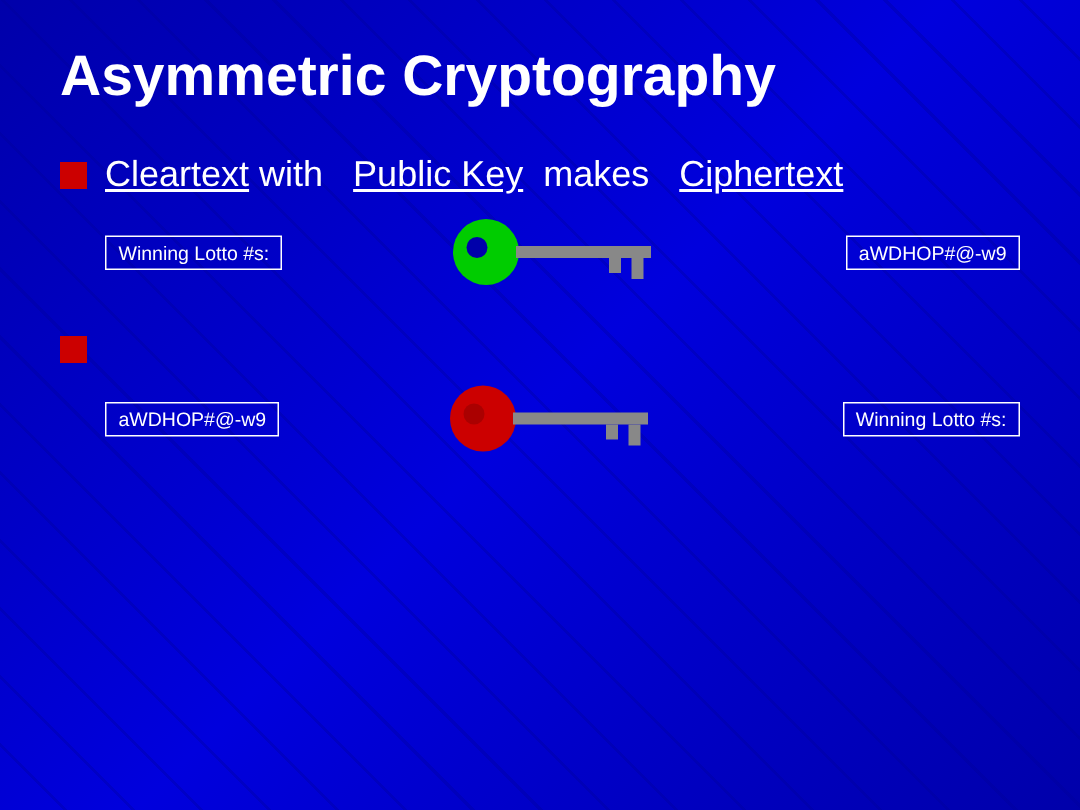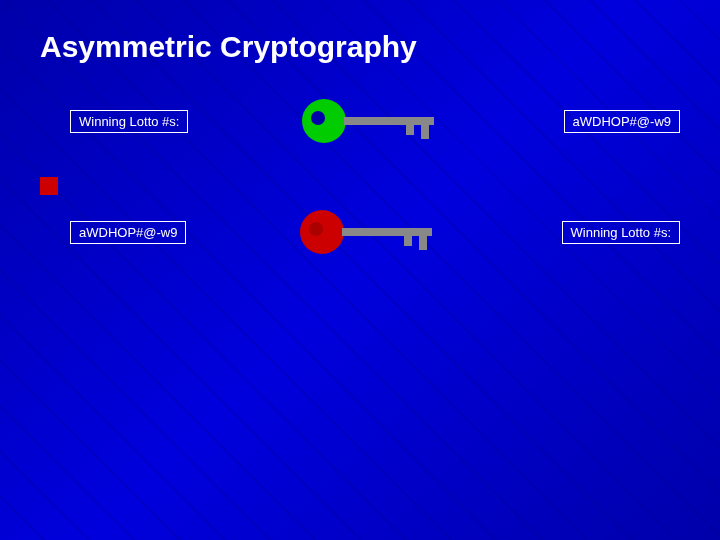--- a/index.html
+++ b/index.html
@@ -31,21 +31,21 @@
 
     .slide {
       width: 720px;
       height: 540px;
       padding: 30px 40px;
       position: relative;
     }
 
     .title {
       color: white;
-      font-size: 30px;
+      font-size: 38px;
       font-weight: bold;
       margin-bottom: 30px;
       font-family: Arial, sans-serif;
     }
 
     .section {
       margin-bottom: 28px;
     }
 
     .bullet-row {
@@ -110,20 +110,30 @@
     }
   </style>
 </head>
 <body>
 
 <div class="slide">
 
   <h1 class="title">Asymmetric Cryptography</h1>
 
   <div class="section">
+    <div class="bullet-row">
+      <div class="bullet"></div>
+      <div class="bullet-text">
+        <span class="term">Cleartext</span>
+        <span> with &nbsp;</span>
+        <span class="term">Public Key</span>
+        <span> &nbsp;makes &nbsp;</span>
+        <span class="term">Ciphertext</span>
+      </div>
+    </div>
     <div class="key-row">
       <div class="label-box">Winning Lotto #s:</div>
 
       <div class="key-visual">
         <svg width="160" height="55" viewBox="0 0 160 55">
 
           <circle cx="28" cy="27" r="22" fill="#00cc00"></circle>
 
           <rect x="48" y="23" width="90" height="8" fill="#888888"></rect>
 

